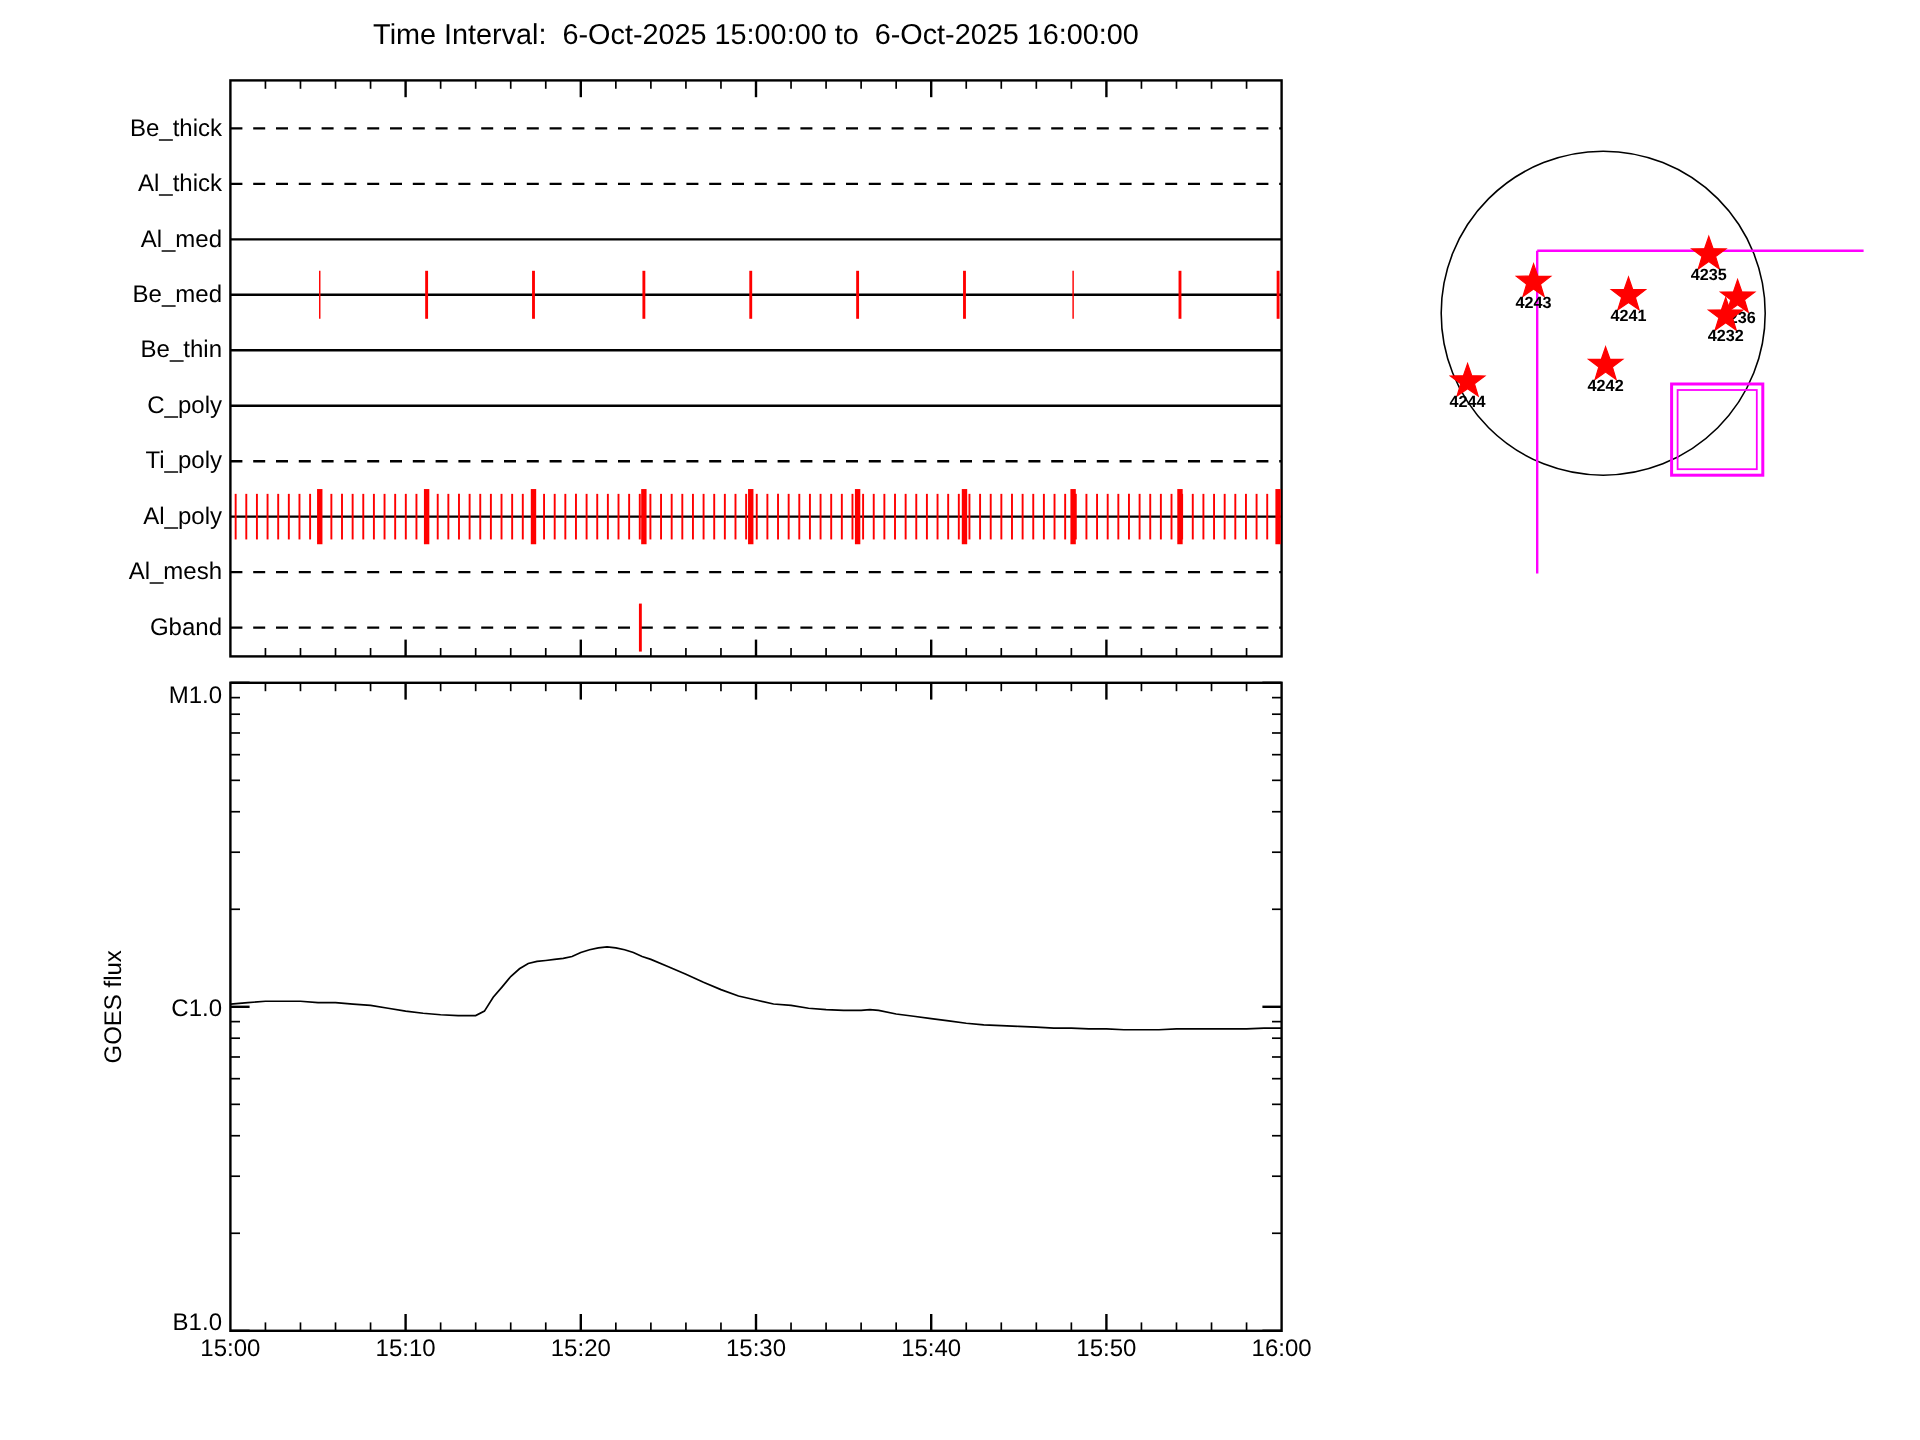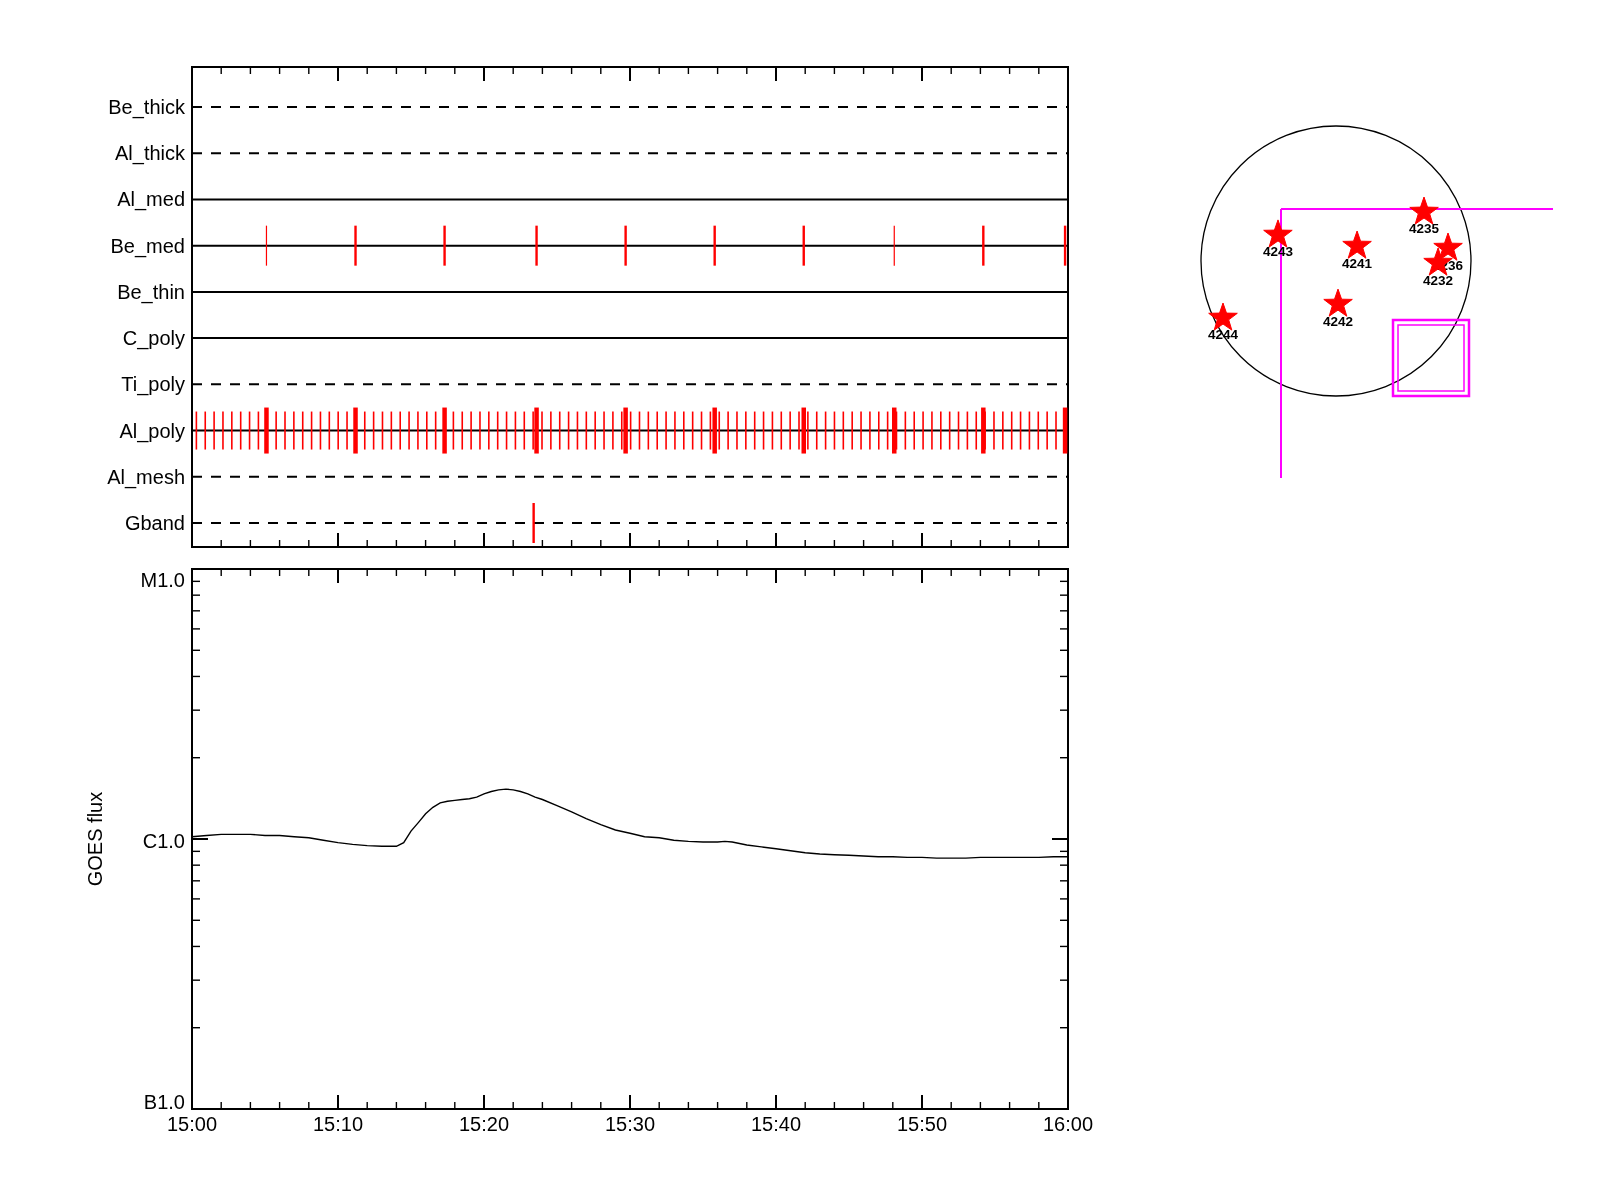--- a/index.html
+++ b/index.html
@@ -7,20 +7,21 @@
        font-family:"Liberation Sans","DejaVu Sans",sans-serif;}
   .title{position:absolute;left:192px;top:16px;width:876px;text-align:center;
          font-size:24px;color:#000;white-space:pre;letter-spacing:0px;}
   svg{position:absolute;left:0;top:0;}
   text{font-family:"Liberation Sans","DejaVu Sans",sans-serif;fill:#000;}
 </style>
 </head>
 <body>
 
 <div class="fig">
+  <div class="title">Time Interval:  6-Oct-2025 15:00:00 to  6-Oct-2025 16:00:00</div>
   <svg id="plot" width="1600" height="1200" viewBox="0 0 1600 1200">
       <rect x="192" y="67" width="876" height="480" fill="none" stroke="#000000" stroke-width="2"></rect>
       <rect x="192" y="569" width="876" height="540" fill="none" stroke="#000000" stroke-width="2"></rect>
       <line x1="221.2" y1="67" x2="221.2" y2="74" stroke="#000000" stroke-width="1.4"></line>
       <line x1="221.2" y1="547" x2="221.2" y2="540" stroke="#000000" stroke-width="1.4"></line>
       <line x1="221.2" y1="569" x2="221.2" y2="576" stroke="#000000" stroke-width="1.4"></line>
       <line x1="221.2" y1="1109" x2="221.2" y2="1102" stroke="#000000" stroke-width="1.4"></line>
       <line x1="250.4" y1="67" x2="250.4" y2="74" stroke="#000000" stroke-width="1.4"></line>
       <line x1="250.4" y1="547" x2="250.4" y2="540" stroke="#000000" stroke-width="1.4"></line>
       <line x1="250.4" y1="569" x2="250.4" y2="576" stroke="#000000" stroke-width="1.4"></line>

